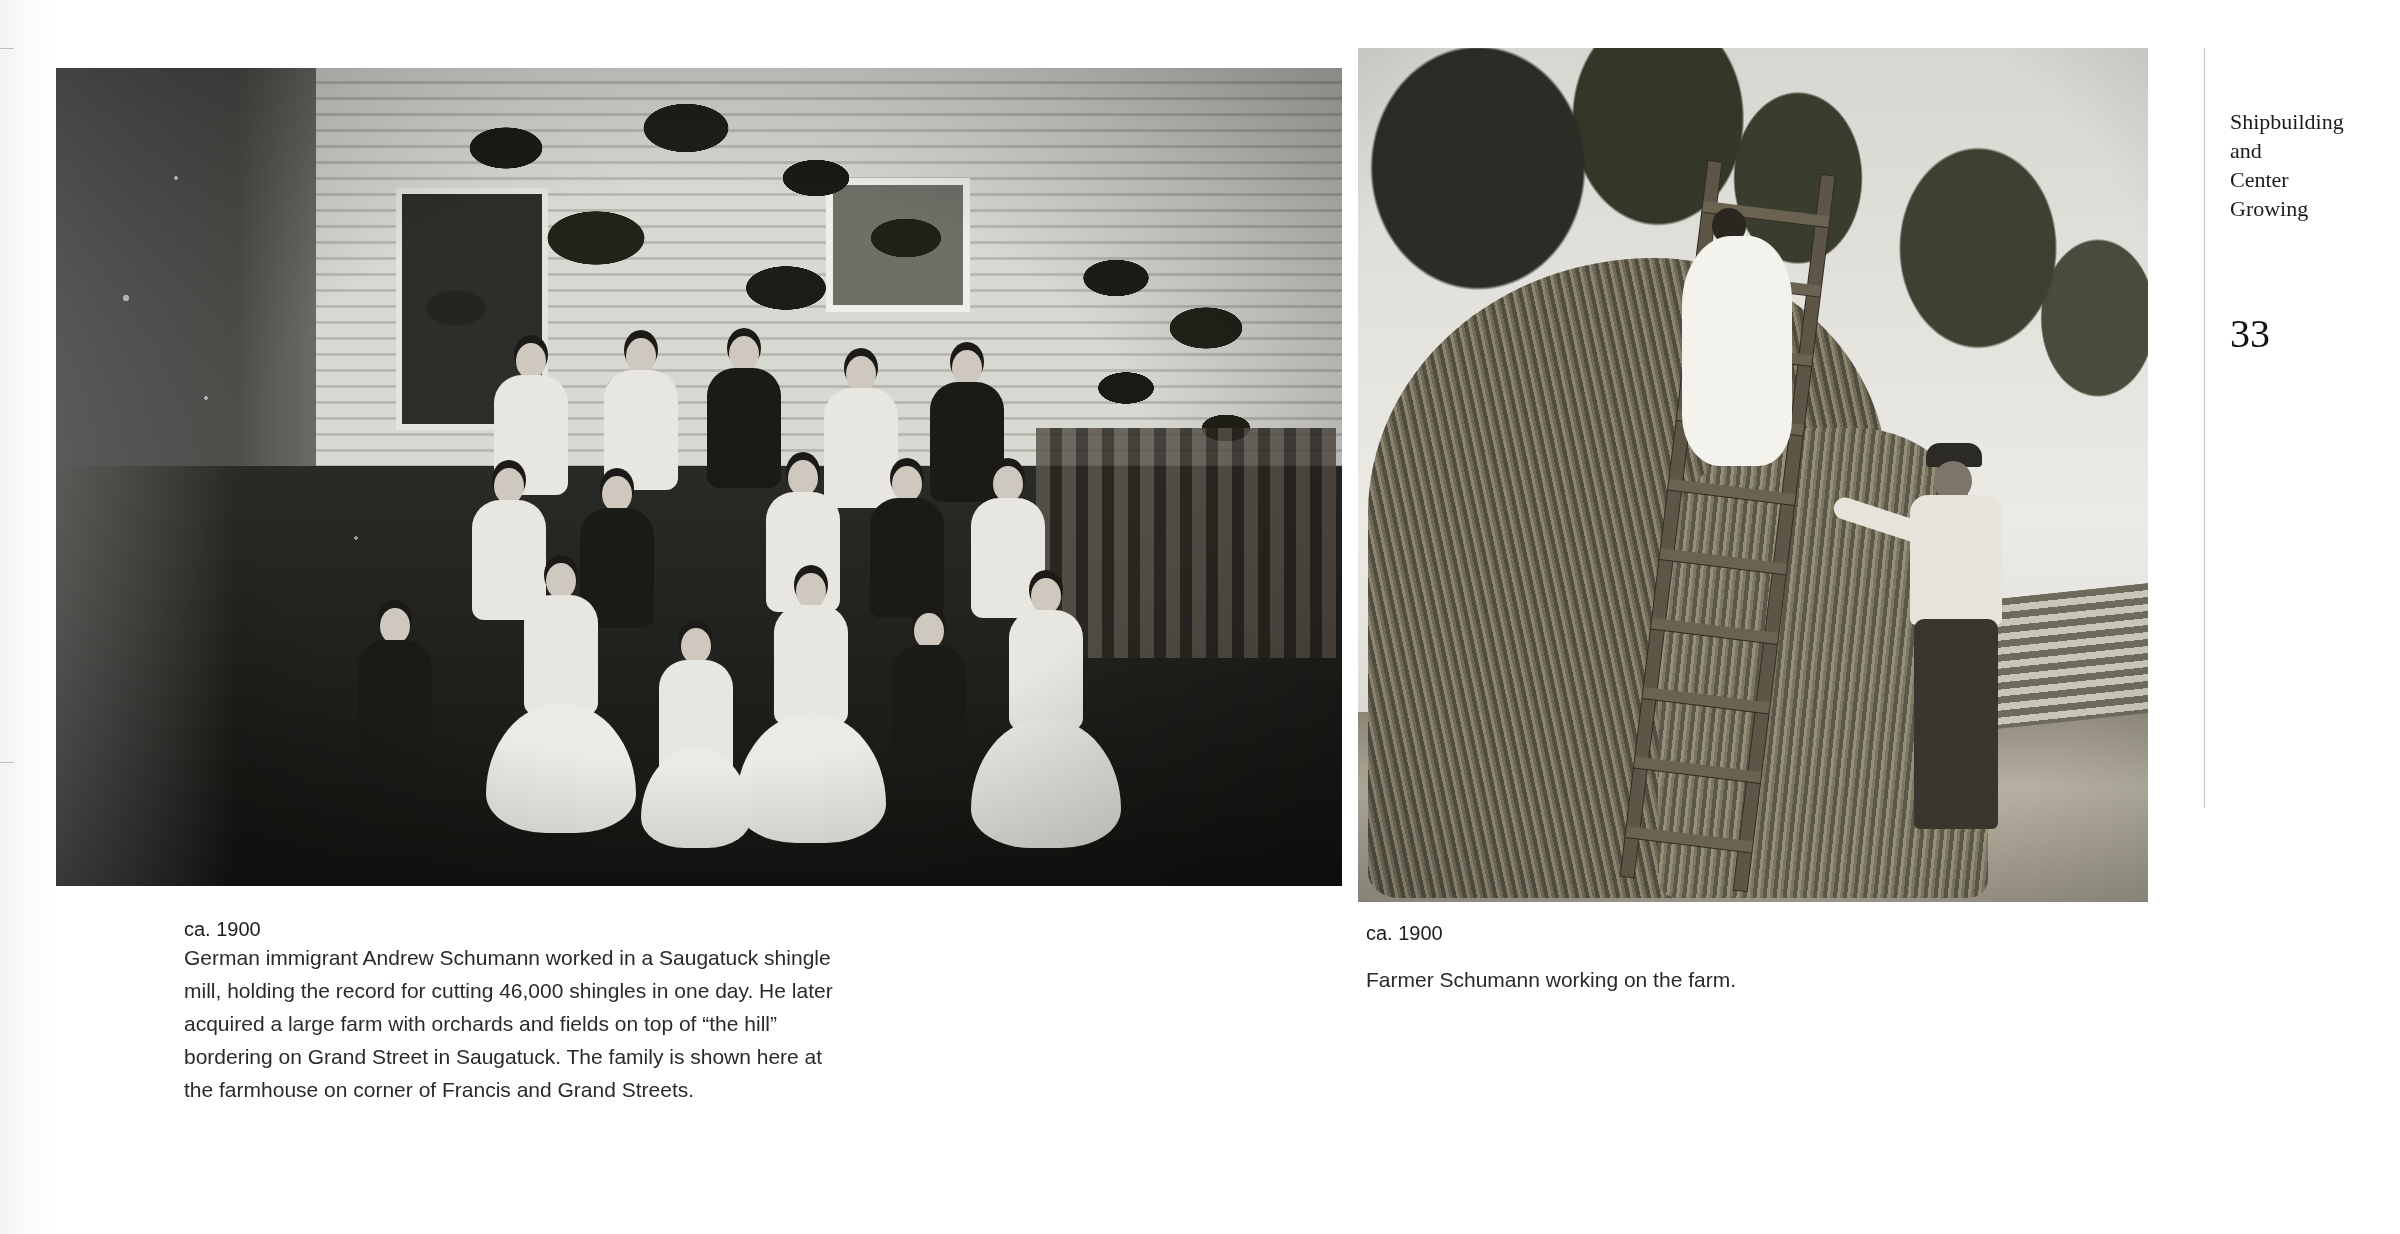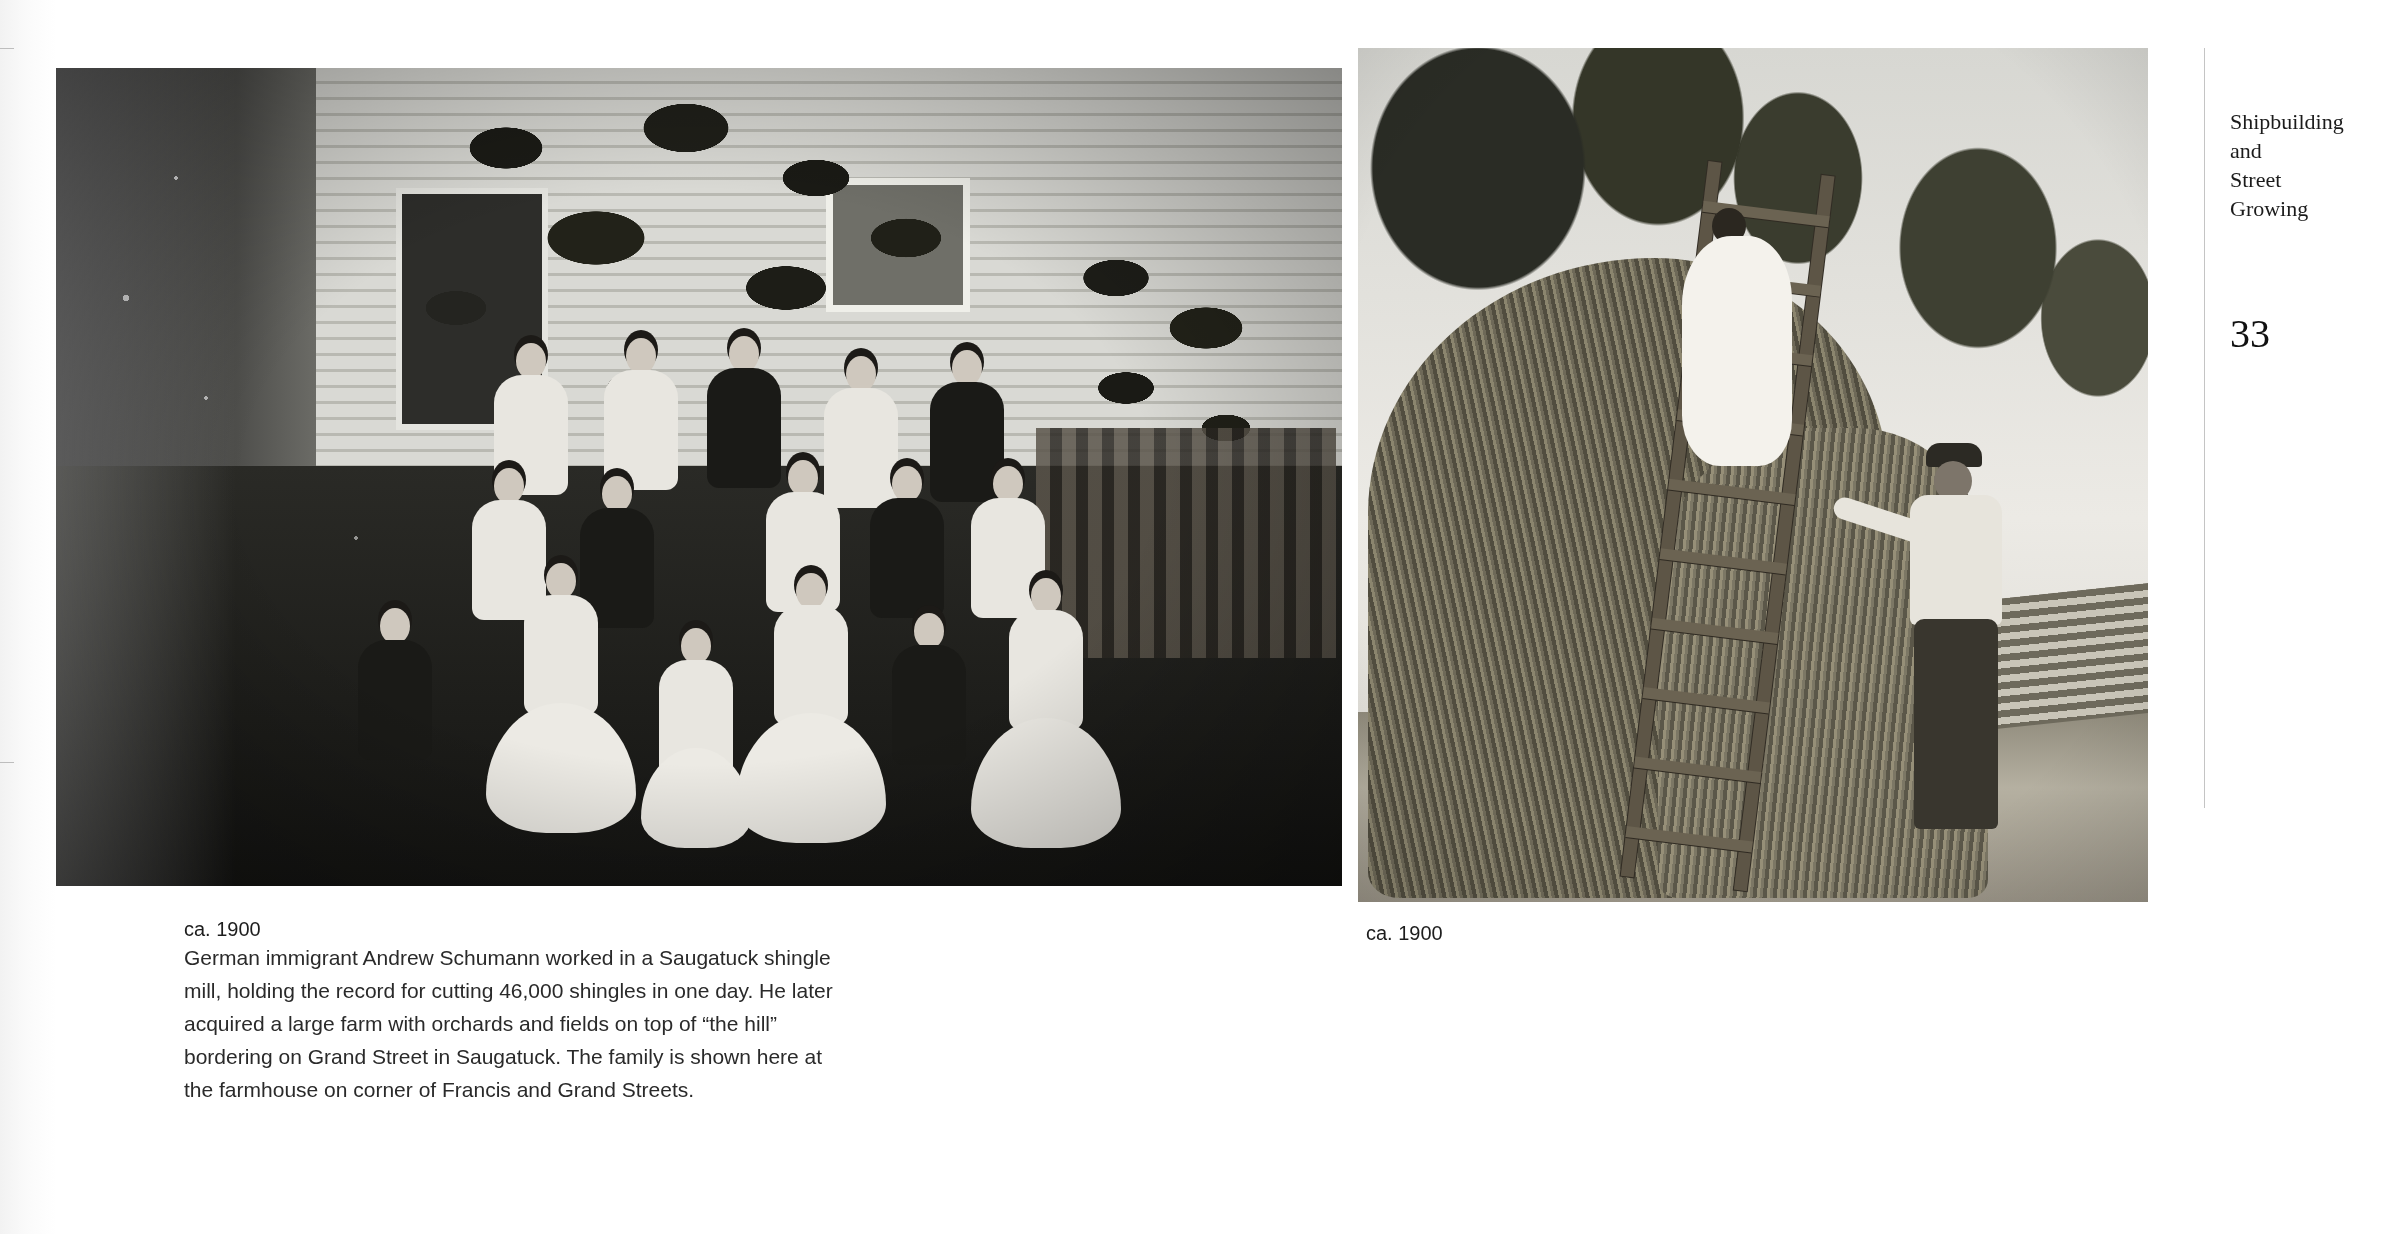--- a/index.html
+++ b/index.html
@@ -475,25 +475,26 @@
     <div class="hs-grain"></div>
   </div>
 
   <div class="caption caption-left">
     <div class="cap-date">ca. 1900</div>
     <div class="cap-body">German immigrant Andrew Schumann worked in a Saugatuck shingle mill, holding the record for cutting 46,000 shingles in one day. He later acquired a large farm with orchards and fields on top of “the hill” bordering on Grand Street in Saugatuck. The family is shown here at the farmhouse on corner of Francis and Grand Streets.</div>
   </div>
 
   <div class="caption caption-right">
     <div class="cap-date">ca. 1900</div>
+    <div class="cap-body">Farmer Schumann working on the farm.</div>
   </div>
 
   <div class="running-head">
     <div>Shipbuilding</div>
     <div>and</div>
-    <div>Street</div>
+    <div>Center</div>
     <div>Growing</div>
   </div>
 
   <div class="folio">33</div>
 
 
 </div>
 
 </body></html>

